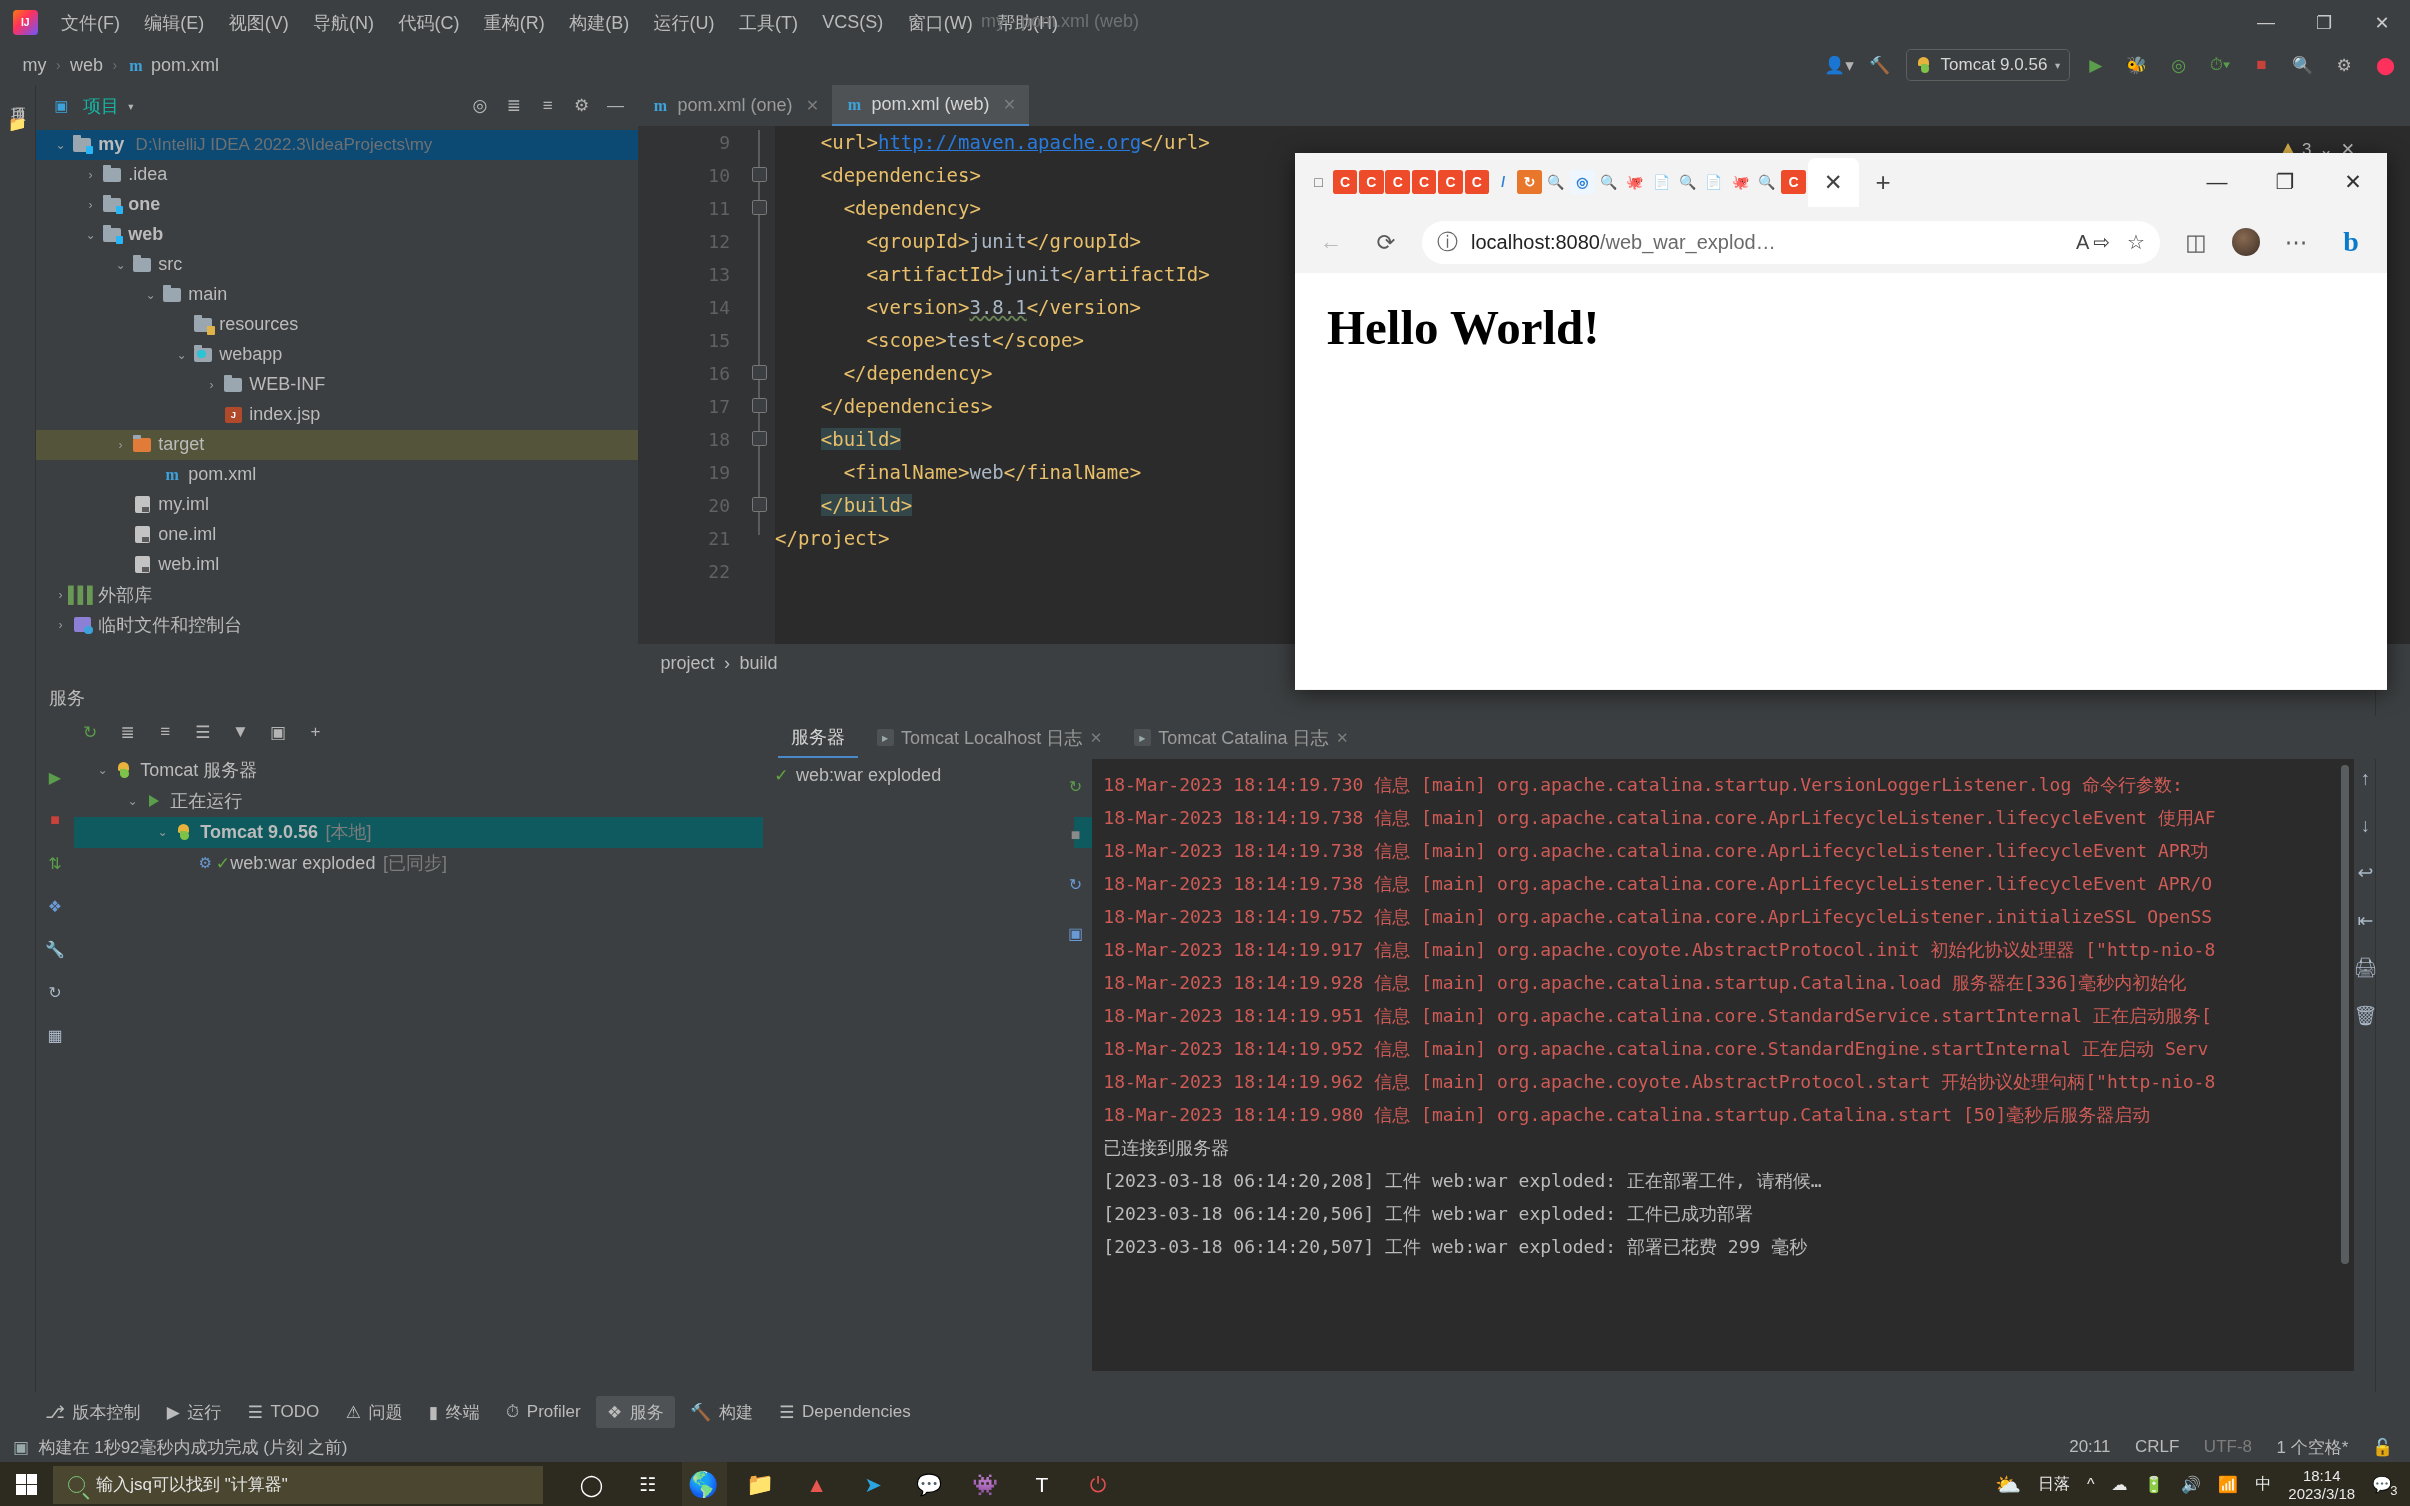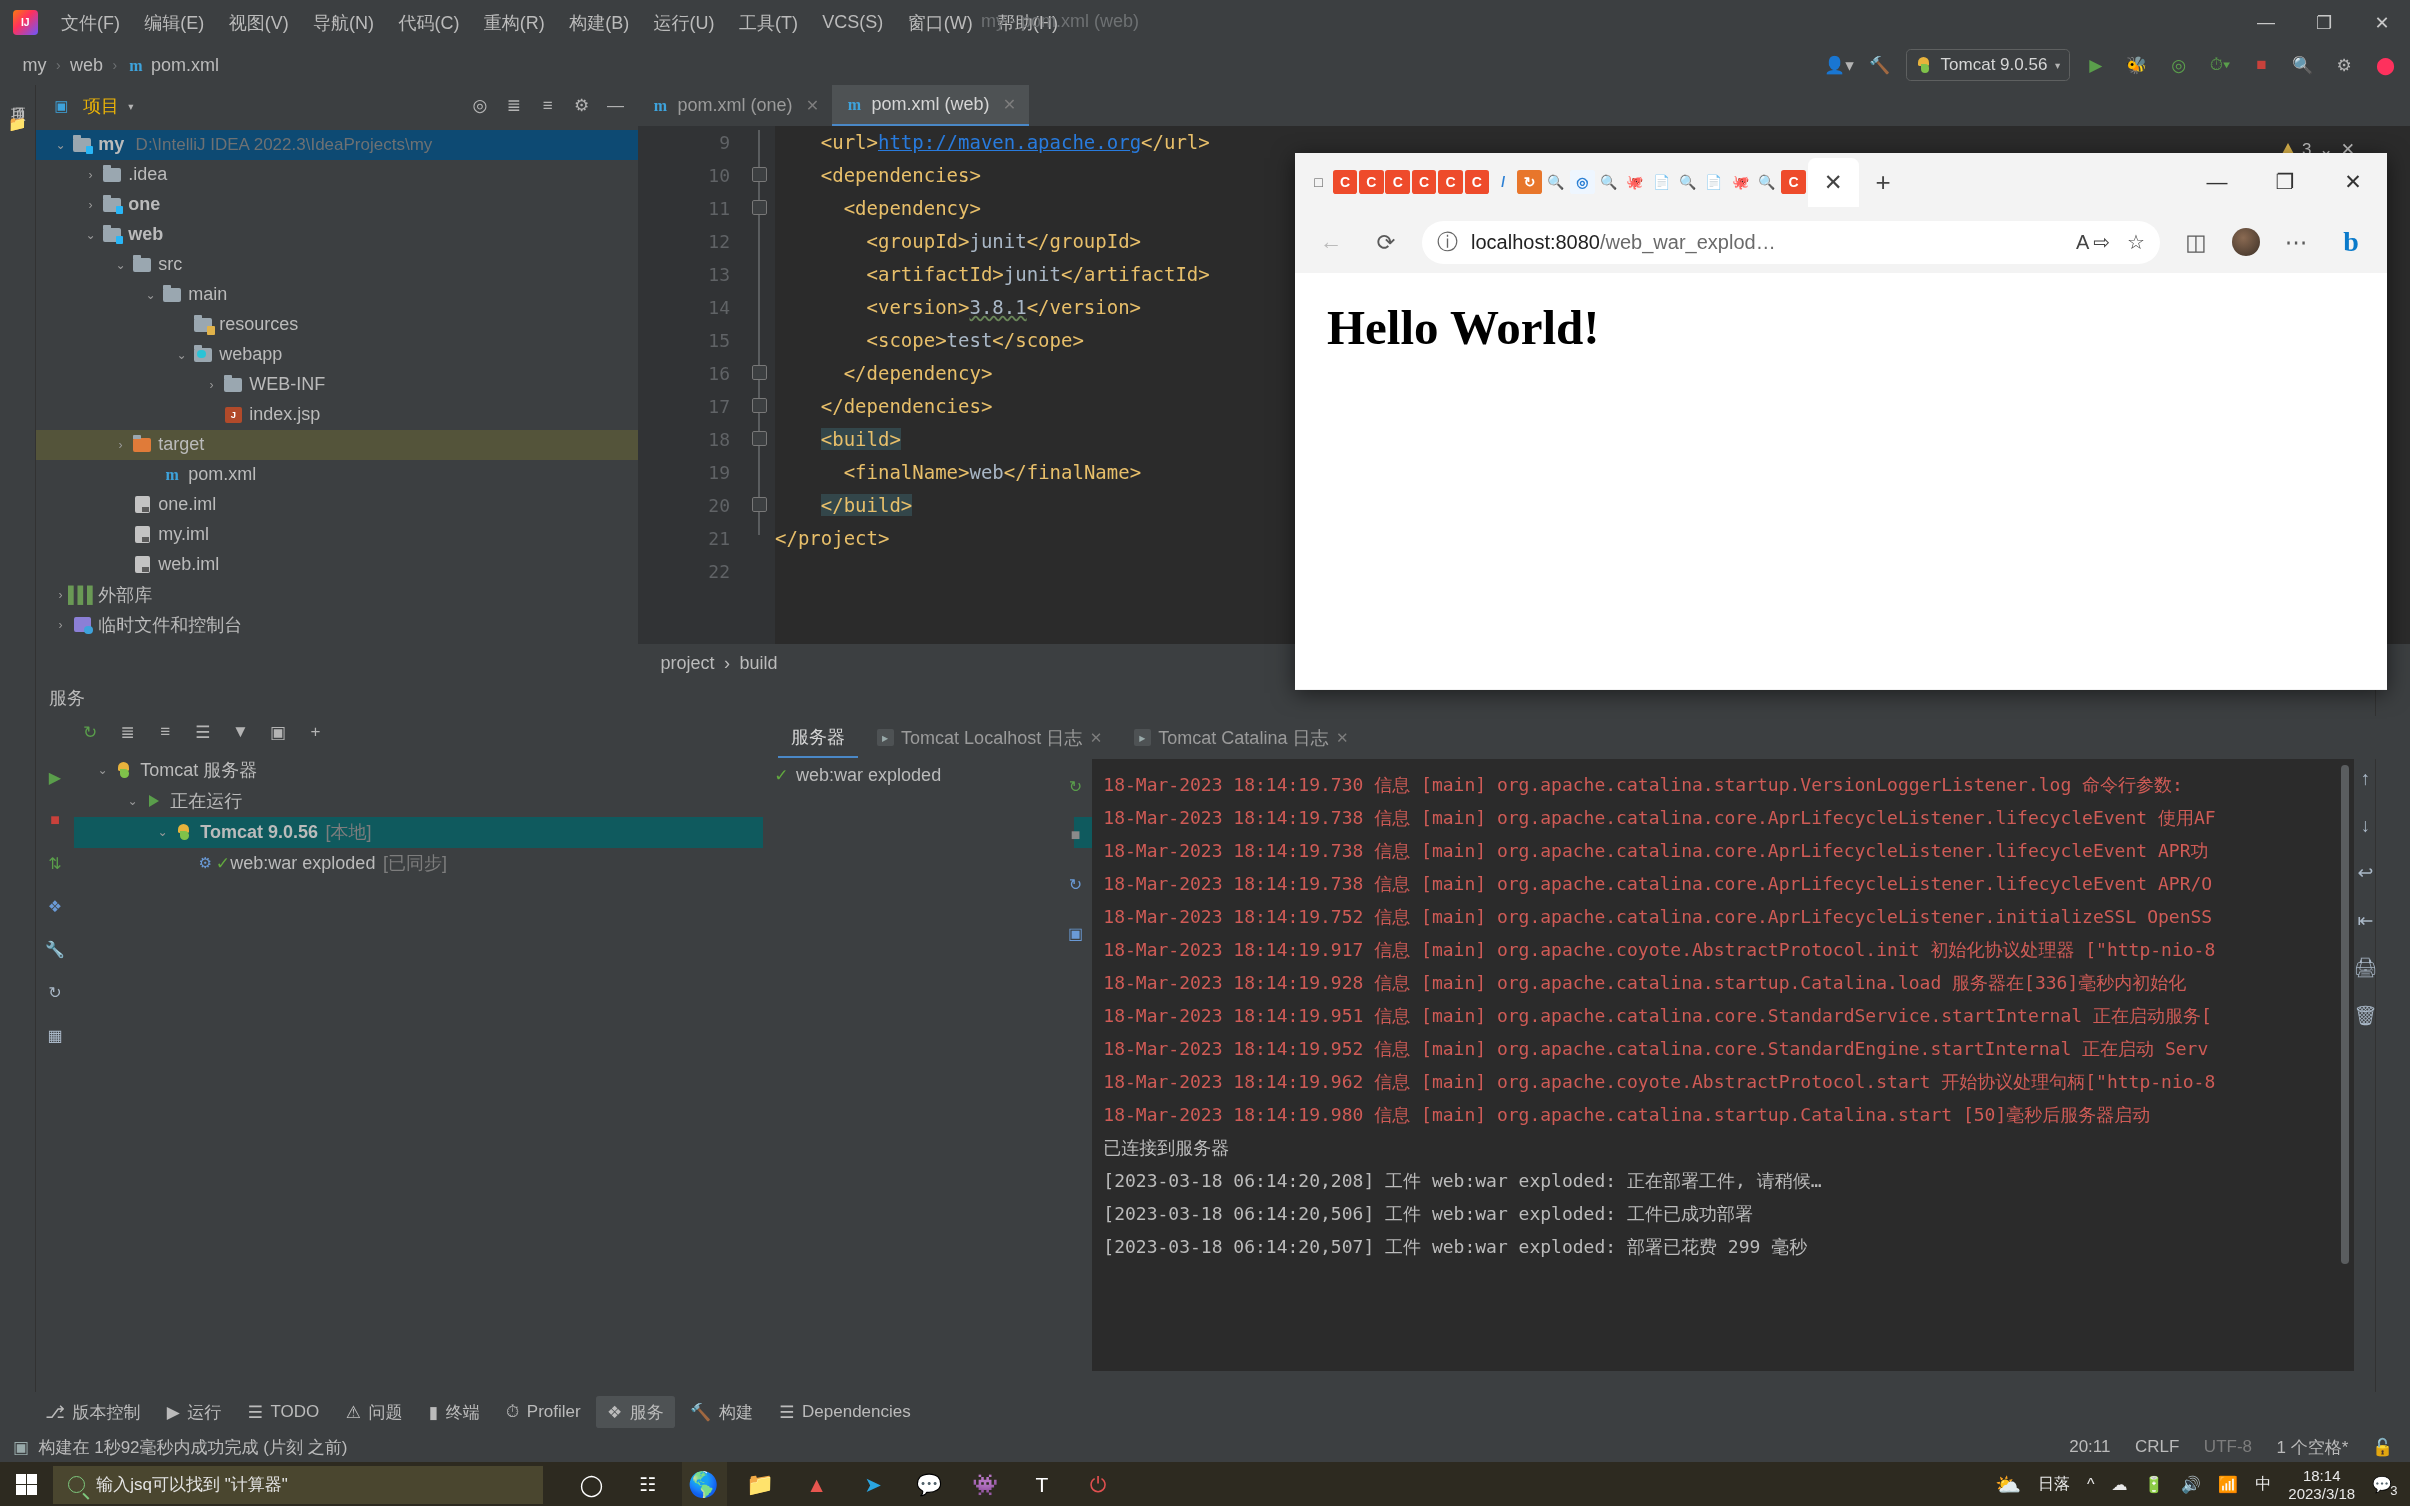--- a/index.html
+++ b/index.html
@@ -77,21 +77,21 @@
               color: #a9b7c6; font-size: 15px; }
 
   
   .projectwin {
     position: absolute; left: 36px; top: 85px; width: 603px; height: 593px;
     background: #3c3f41;
   }
   .pw-header {
     height: 41px; display: flex; align-items: center; padding-left: 13px; gap: 9.4px;
   }
-  .pw-title { color: #eab308; font-size: 18px; }
+  .pw-title { color: #14b8a6; font-size: 18px; }
   .pw-hdr-icons { margin-left: auto; display: flex; align-items: center; gap: 1.9px; padding-right: 7.5px; }
   .tree { padding-top: 3.8px; font-size: 18px; }
   .trow {
     height: 30px; display: flex; align-items: center; color: #bbbbbb; white-space: nowrap;
   }
   .trow.sel-blue { background: #0d4a73; }
   .trow.sel-olive { background: #54543a; }
   .arrow { width: 19px; text-align: center; color: #9a9a9a; font-size: 12.2px; flex: 0 0 19px; }
   .fico { width: 24.5px; display:flex; align-items:center; justify-content:center; flex:0 0 24.5px; }
   .folder {
@@ -478,29 +478,29 @@
             <span class="m-icon">m</span>
           </span>
           <span class="tlabel">pom.xml</span>
         </div>
         <div class="trow">
           <span style="width:75px;flex:0 0 auto;"></span>
           <span class="arrow"></span>
           <span class="fico">
             <span class="iml"></span>
           </span>
-          <span class="tlabel">one.iml</span>
+          <span class="tlabel">my.iml</span>
         </div>
         <div class="trow">
           <span style="width:75px;flex:0 0 auto;"></span>
           <span class="arrow"></span>
           <span class="fico">
             <span class="iml"></span>
           </span>
-          <span class="tlabel">my.iml</span>
+          <span class="tlabel">one.iml</span>
         </div>
         <div class="trow">
           <span style="width:75px;flex:0 0 auto;"></span>
           <span class="arrow"></span>
           <span class="fico">
             <span class="iml"></span>
           </span>
           <span class="tlabel">web.iml</span>
         </div>
         <div class="trow">

